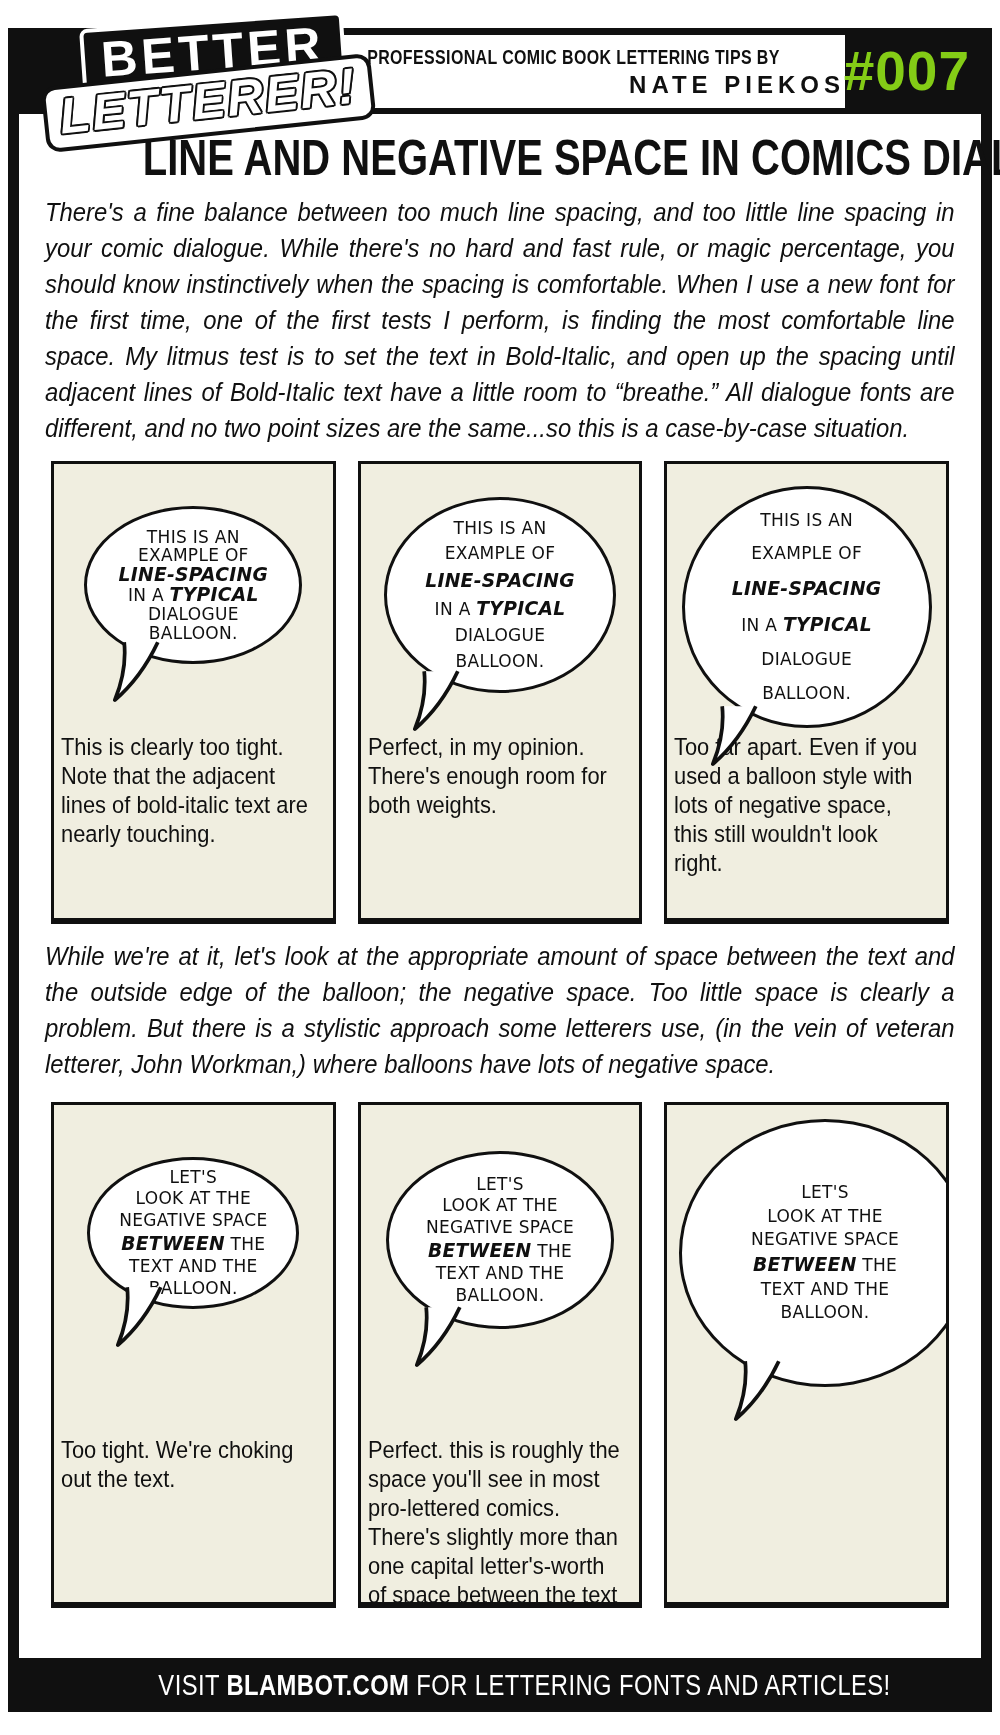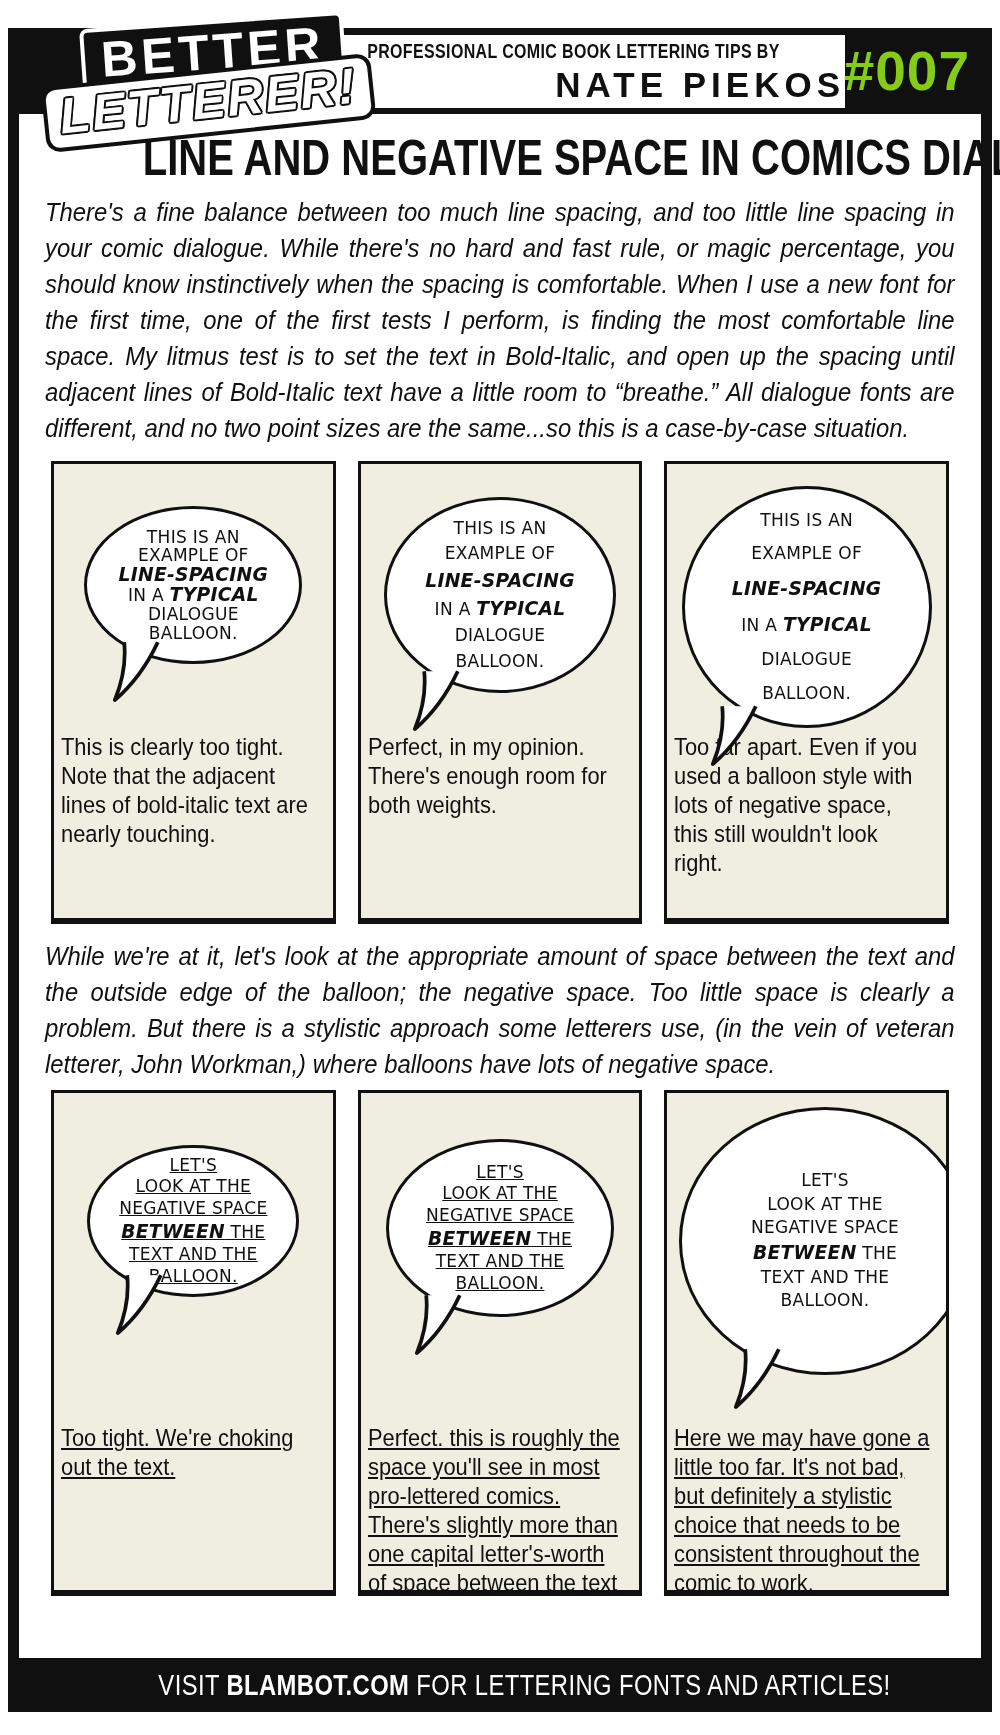--- a/index.html
+++ b/index.html
@@ -6,21 +6,21 @@
   .page{position:relative;width:1000px;height:1735px;background:#fff;
         font-family:"Liberation Sans",sans-serif;color:var(--ink,#101010);}
   .sheet{position:absolute;left:8px;top:28px;width:984px;height:1684px;
          box-sizing:border-box;border:11px solid var(--ink);background:#fff;}
 
   
   .band{position:relative;height:86px;margin:-11px -11px 0;background:var(--ink);}
   .tips-box{position:absolute;left:329px;top:7px;width:508px;bottom:6px;background:#fff;
             display:flex;flex-direction:column;align-items:flex-end;justify-content:center;}
   .tagline{font-size:21px;font-weight:bold;white-space:nowrap;transform:scaleX(0.76);letter-spacing:0.5px;}
-  .author{font-size:35px;font-weight:bold;letter-spacing:5px;margin-top:2px;white-space:nowrap;}
+  .author{font-size:24px;font-weight:bold;letter-spacing:5px;margin-top:2px;white-space:nowrap;}
   .issue{position:absolute;right:22px;top:50%;transform:translateY(-50%);color:#84cc16;
          font-size:55px;font-weight:bold;letter-spacing:1px;text-align:right;}
   .logo{position:absolute;left:40px;top:-8px;width:330px;text-align:center;z-index:6;line-height:1;}
   .logo-better{display:inline-block;transform:rotate(-4deg);background:var(--ink);color:#fff;
                border:4px solid #fff;border-radius:8px;padding:3px 16px 5px;
                font-size:50px;font-weight:bold;letter-spacing:4px;}
   .logo-letterer{display:inline-block;transform:rotate(-6deg);margin-top:-16px;margin-left:-10px;
                background:#fff;border:4px solid var(--ink);border-radius:14px;padding:2px 12px 6px;
                font-size:50px;font-weight:bold;font-style:italic;letter-spacing:2px;color:#fff;
                text-shadow:2px 0 var(--ink),-2px 0 var(--ink),0 2px var(--ink),0 -2px var(--ink),
@@ -31,21 +31,21 @@
   .title-wrap{margin-top:15px;text-align:center;}
   .title{display:inline-block;white-space:nowrap;font-size:50px;font-weight:bold;
          transform:scaleX(0.8);letter-spacing:0;}
   .para{margin:7px 26px 0;font-style:italic;}
   .para-inner{width:109%;transform:scaleX(0.917);transform-origin:0 0;
               font-size:26px;line-height:36px;text-align:justify;}
   .para.second{margin-top:14px;}
 
   
   .panel-row{display:flex;gap:22px;margin:15px 32px 0;height:463px;}
-  .panel-row.row2{margin-top:8px;height:506px;text-decoration:underline;}
+  .panel-row.row2{margin-top:20px;height:506px;}
   .panel{flex:1;box-sizing:border-box;background:var(--panel-bg);border:3px solid var(--ink);
          border-bottom-width:6px;position:relative;overflow:hidden;}
   .balloon-area{height:255px;display:flex;justify-content:center;position:relative;}
   .row2 .balloon-area{height:318px;}
   .balloon{position:relative;background:#fff;border:3px solid var(--ink);border-radius:50%;
            display:flex;align-items:center;justify-content:center;box-sizing:border-box;}
   .blines{width:100%;text-align:center;font-family:"DejaVu Sans",sans-serif;
           font-size:17px;letter-spacing:0.3px;}
   .bline{white-space:nowrap;}
   .bi{font-weight:bold;font-style:italic;font-size:1.1em;}
@@ -214,23 +214,20 @@
                 <div class="bline"><span>NEGATIVE SPACE</span></div>
                 <div class="bline"><span class="bi">BETWEEN</span><span> THE</span></div>
                 <div class="bline"><span>TEXT AND THE</span></div>
                 <div class="bline"><span>BALLOON.</span></div>
               </div>
         <svg class="tail" viewBox="0 0 60 66">
           <path d="M12 0 Q15 30 2 62 Q30 38 48 0" fill="#ffffff" stroke="#101010" stroke-width="4" stroke-linejoin="round"></path>
         </svg>
       </div>
     </div>
-    <div class="caption">
-      <div class="caption-inner">Here we may have gone a little too far. It's not bad, but definitely a stylistic choice that needs to be consistent throughout the comic to work.</div>
-    </div>
   </div>
       </div>
 
     <div class="footer">
       <span class="footer-text">
         <span>VISIT</span>
         <b>BLAMBOT.COM</b>
         <span>FOR LETTERING FONTS AND ARTICLES!</span>
       </span>
     </div>

